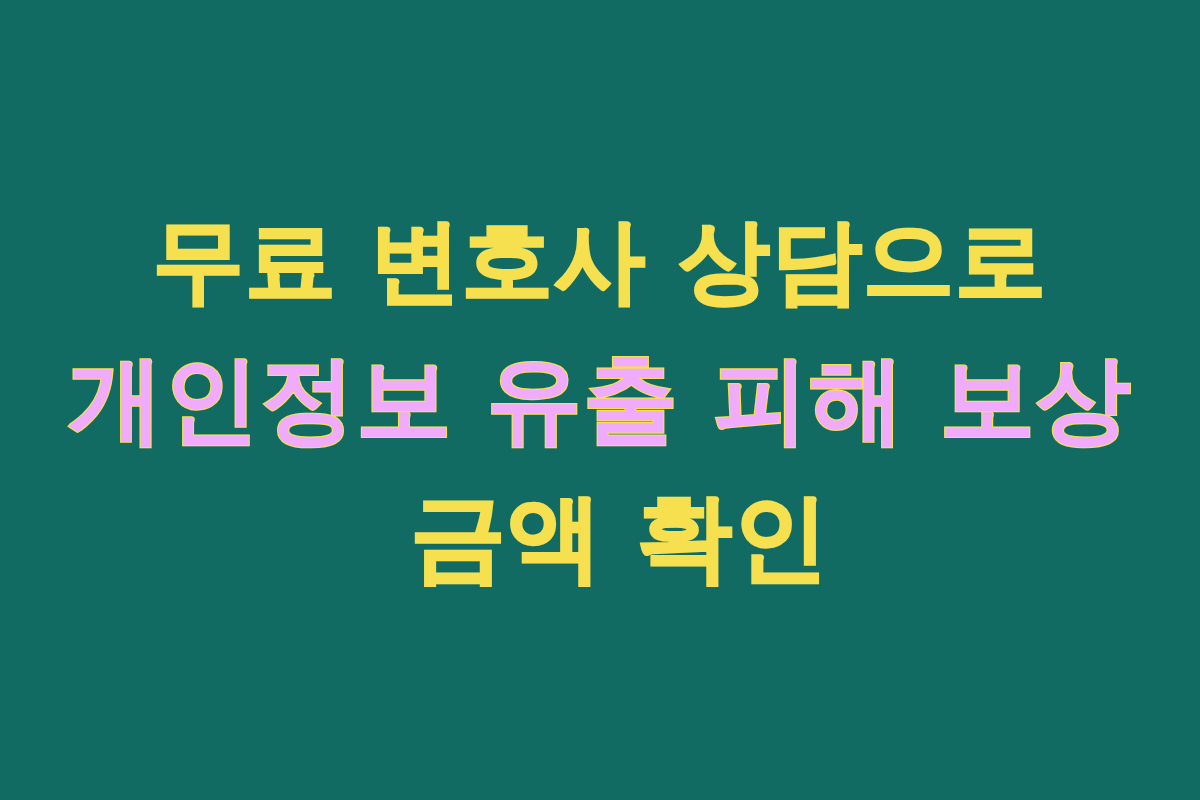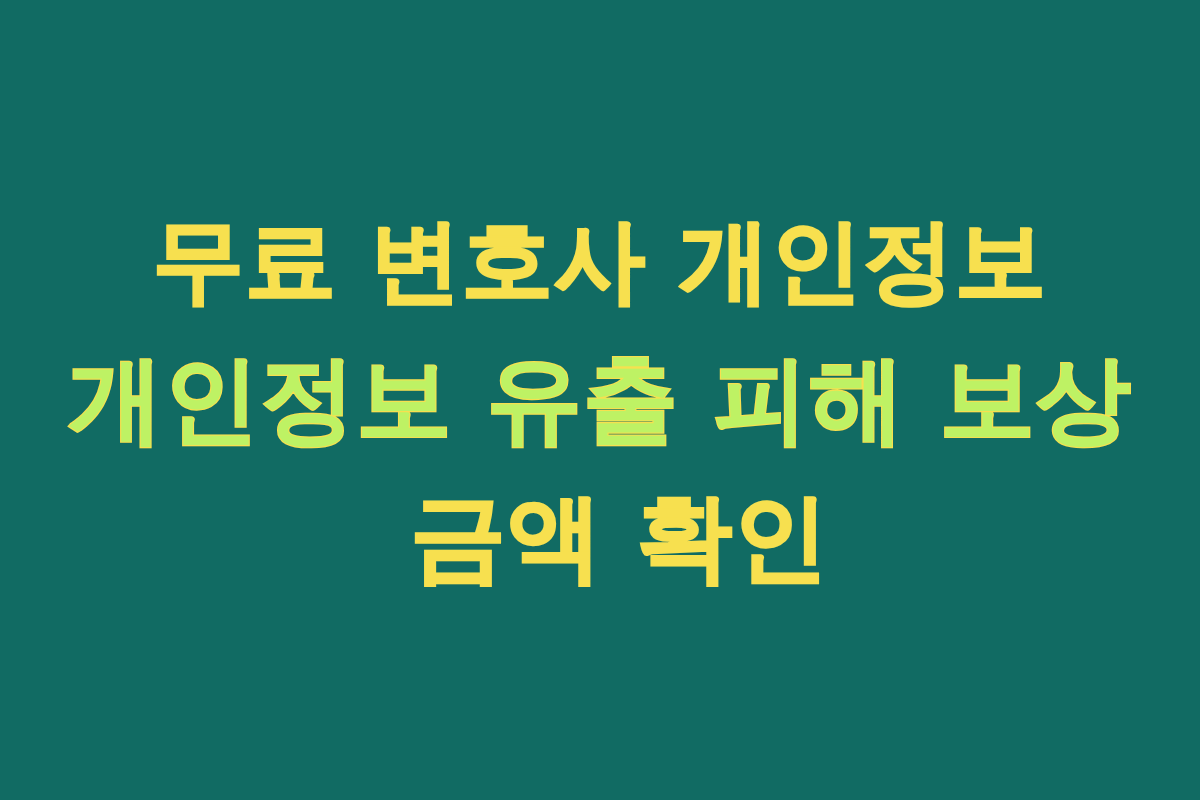--- a/index.html
+++ b/index.html
@@ -61,21 +61,21 @@
   .headline-line.line-2 { font-size: 95px; }
   .headline-line.line-3 { font-size: 95px; padding-left: 40px; }
 </style>
 </head>
 <body>
 
 <div id="banner" style="background: rgb(17, 107, 99);">
 
   <div id="headline">
 
-    <span class="headline-line line-1" style="color: rgb(247, 224, 79); -webkit-text-stroke: 2.4px rgb(247, 224, 79);">무료 변호사 개인정보</span>
+    <span class="headline-line line-1" style="color: rgb(247, 224, 79); -webkit-text-stroke: 2.4px rgb(247, 224, 79);">무료 변호사 상담으로</span>
 
-    <span class="headline-line line-2" style="color: #bef264; -webkit-text-stroke: 2.4px rgb(247, 224, 79);">개인정보 유출 피해 보상</span>
+    <span class="headline-line line-2" style="color: #f0abfc; -webkit-text-stroke: 2.4px rgb(247, 224, 79);">개인정보 유출 피해 보상</span>
 
     <span class="headline-line line-3" style="color: rgb(247, 224, 79); -webkit-text-stroke: 2.4px rgb(247, 224, 79);">금액 확인</span>
 
   </div>
 
 </div>
 
 </body></html>

